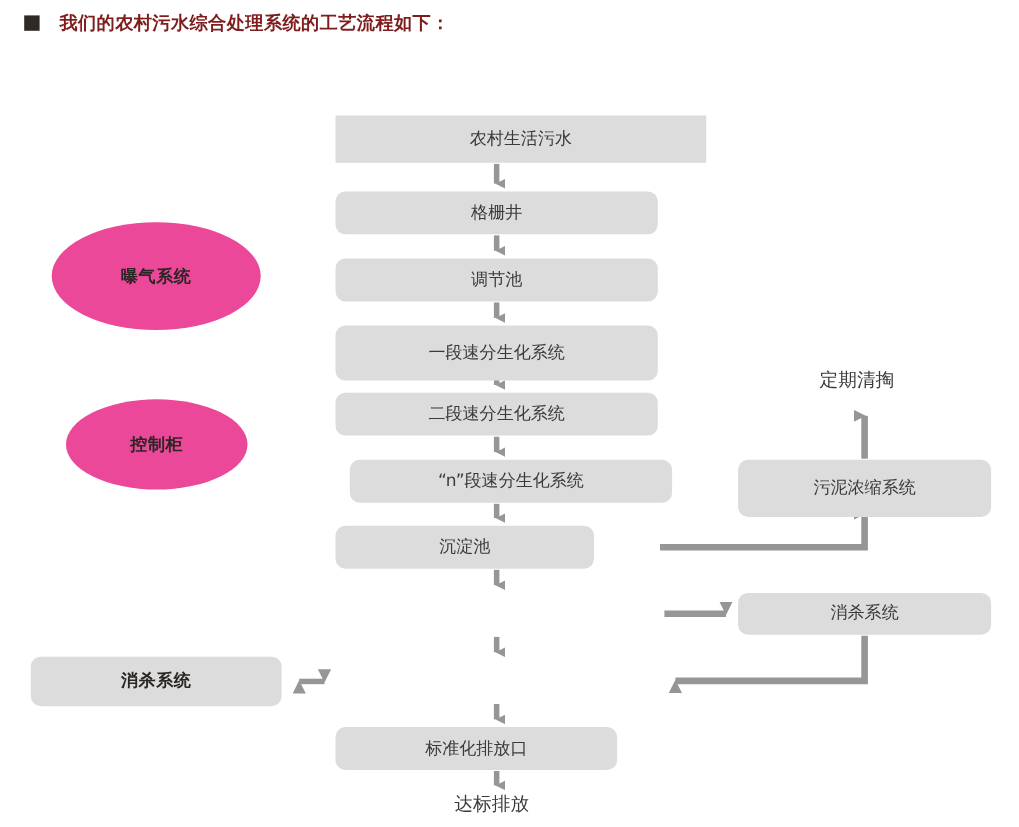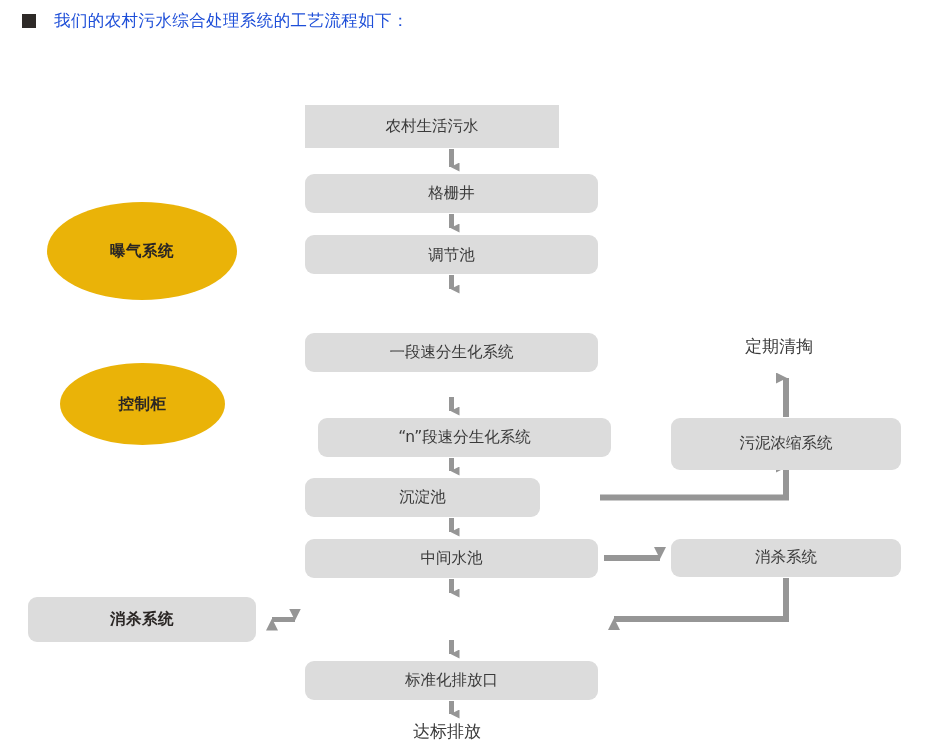--- a/index.html
+++ b/index.html
@@ -28,22 +28,22 @@
     gap: 18px;
   }
   .header-bullet {
     width: 14px;
     height: 14px;
     background: #2e2a28;
     display: block;
   }
   .header-title {
     font-size: 16.5px;
-    font-weight: normal;
-    color: #1d4ed8;
+    font-weight: bold;
+    color: #7f1d1d;
     letter-spacing: 0.4px;
     white-space: nowrap;
   }
 
   
   .node {
     position: absolute;
     background: #dcdcdc;
     display: flex;
     align-items: center;
@@ -53,21 +53,21 @@
     box-sizing: border-box;
     text-align: center;
     line-height: 1;
   }
   .node.rounded { border-radius: 9px; }
   .node.square  { border-radius: 0; }
   .node.bold    { font-weight: bold; color: #2a2624; letter-spacing: 0.5px; }
 
   .ellipse {
     position: absolute;
-    background: #eab308;
+    background: #ec4899;
     border-radius: 50%;
     display: flex;
     align-items: center;
     justify-content: center;
     font-size: 15.5px;
     font-weight: bold;
     color: #2a2624;
     letter-spacing: 0.5px;
     box-sizing: border-box;
   }
@@ -136,28 +136,28 @@
       <path d="M786,417 L786,378" stroke-width="6" marker-end="url(#ah-up)"></path>
 
       <path d="M604,558 L660,558" stroke-width="6" marker-end="url(#ah-side)"></path>
 
       <path d="M786,578 L786,619 L614,619" stroke-width="6" marker-end="url(#ah-side)"></path>
 
       <path d="M272,619.5 L295,619.5" stroke-width="5" marker-start="url(#ah-side-start)" marker-end="url(#ah-side)"></path>
     </g>
   </svg>
 
-  <div class="node square" style="left:305px; top:105px; width:254px; height:43px;">农村生活污水</div>
+  <div class="node square" style="left:305px; top:105px; width:337px; height:43px;">农村生活污水</div>
   <div class="node rounded" style="left:305px; top:174px; width:293px; height:39px;">格栅井</div>
   <div class="node rounded" style="left:305px; top:235px; width:293px; height:39px;font-family:Liberation Serif, serif;">调节池</div>
-  <div class="node rounded" style="left:305px; top:296px; width:293px; height:39px;margin-top:37px;">一段速分生化系统</div>
+  <div class="node rounded" style="left:305px; top:296px; width:293px; height:50px;">一段速分生化系统</div>
+  <div class="node rounded" style="left:305px; top:357px; width:293px; height:39px;">二段速分生化系统</div>
   <div class="node rounded" style="left:305px; top:418px; width:293px; height:39px;margin-left:13px;">“n”段速分生化系统</div>
   <div class="node rounded" style="left:305px; top:478px; width:235px; height:39px;">沉淀池</div>
-  <div class="node rounded" style="left:305px; top:539px; width:293px; height:39px;">中间水池</div>
-  <div class="node rounded" style="left:305px; top:661px; width:293px; height:39px;">标准化排放口</div>
+  <div class="node rounded" style="left:305px; top:661px; width:256px; height:39px;">标准化排放口</div>
 
   <div class="node rounded" style="left:671px; top:418px; width:230px; height:52px;">污泥浓缩系统</div>
   <div class="node rounded" style="left:671px; top:539px; width:230px; height:38px;">消杀系统</div>
 
   <div class="ellipse" style="left:47px; top:202px; width:190px; height:98px;">曝气系统</div>
   <div class="ellipse" style="left:60px; top:363px; width:165px; height:82px;">控制柜</div>
 
   <div class="node rounded bold" style="left:28px; top:597px; width:228px; height:45px;">消杀系统</div>
 
   <div class="plain-label" style="left:745px; top:338px;">定期清掏</div>

